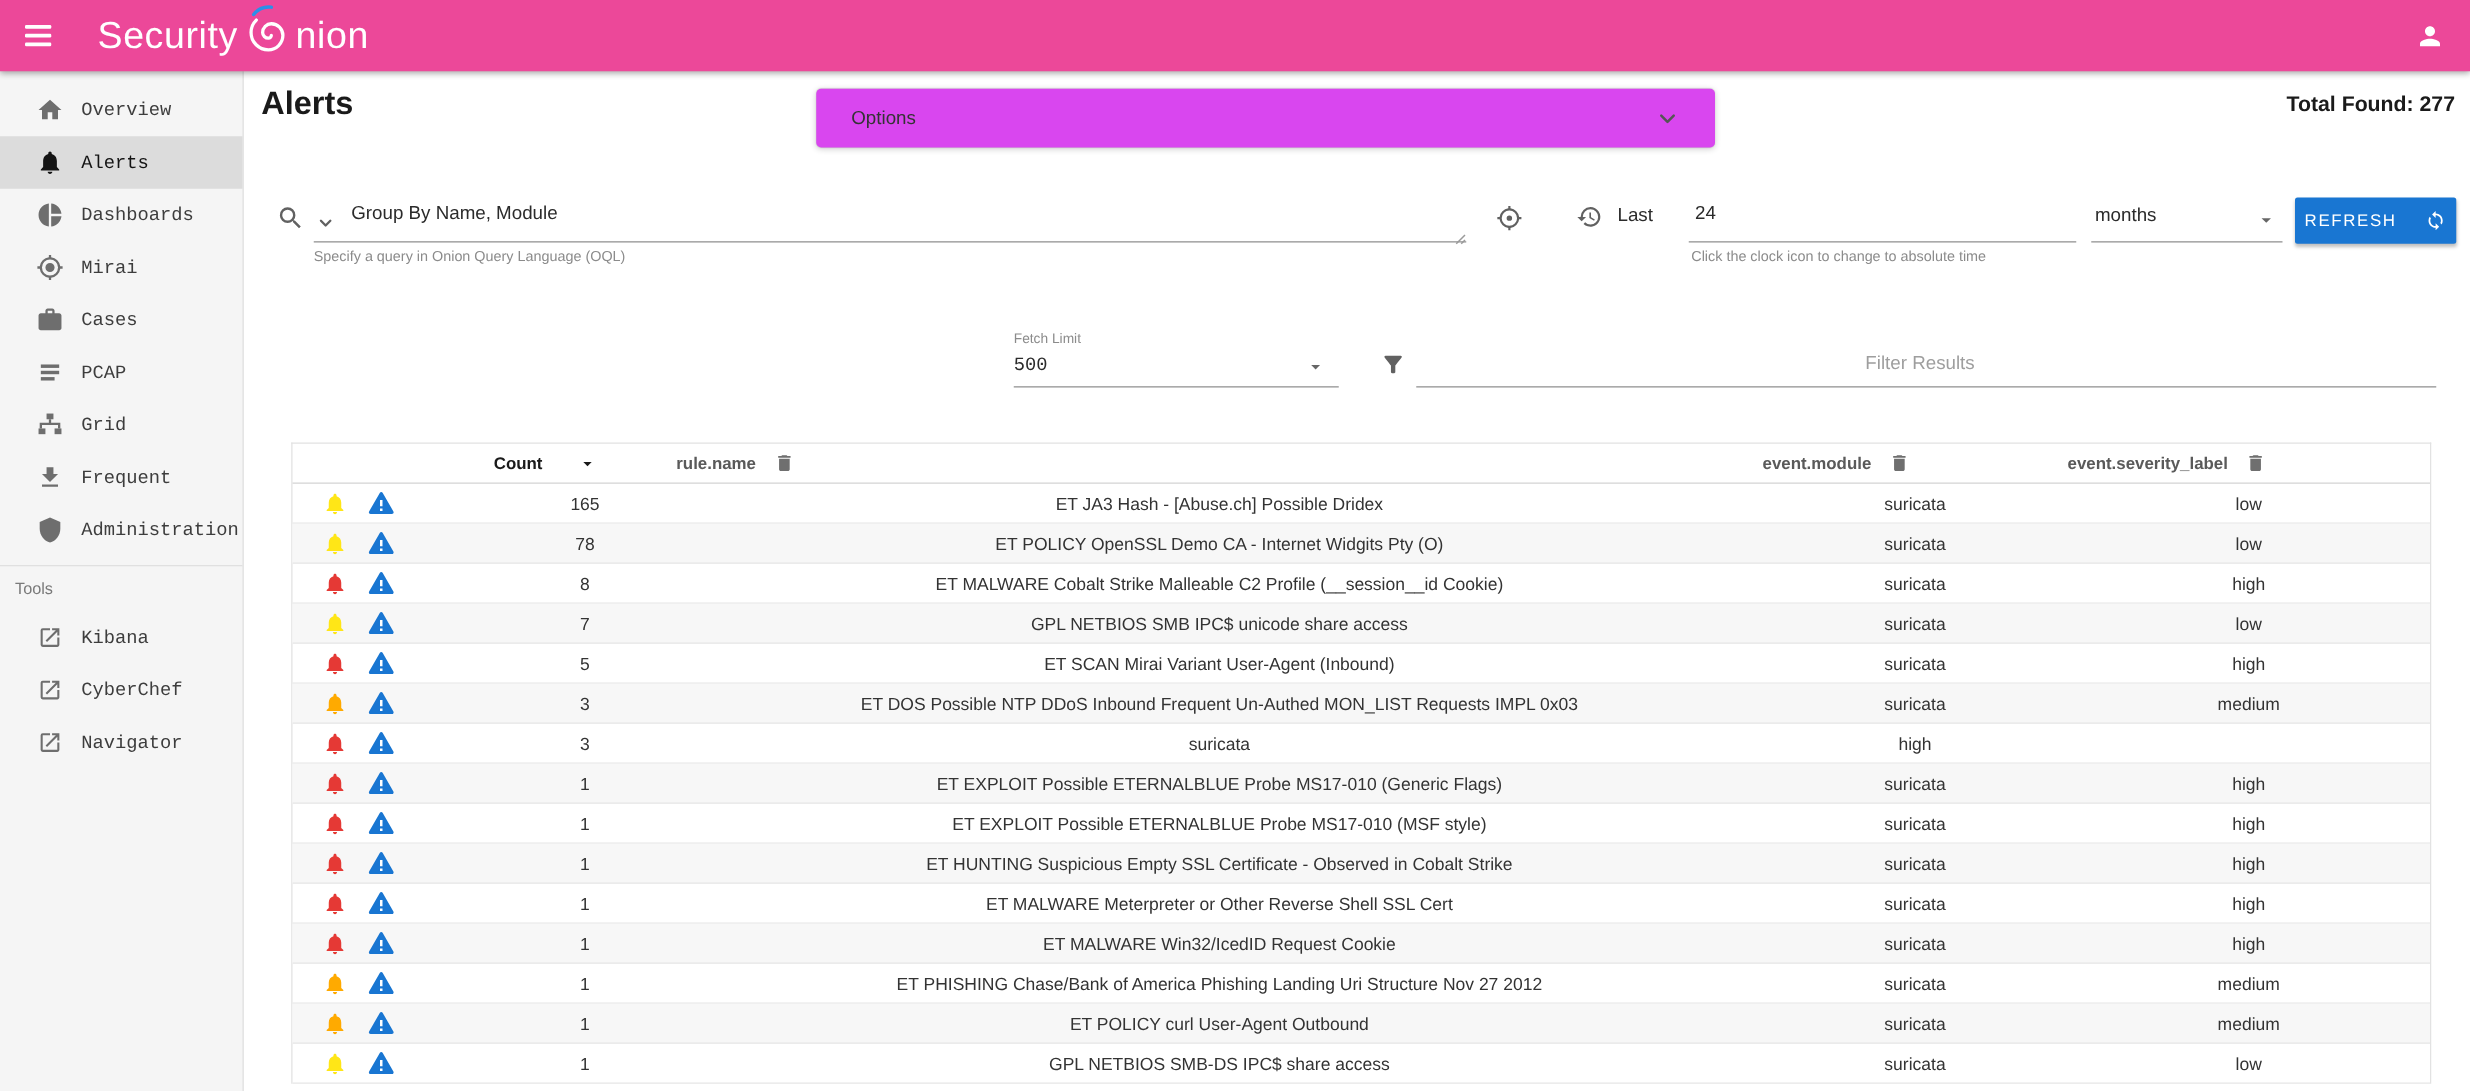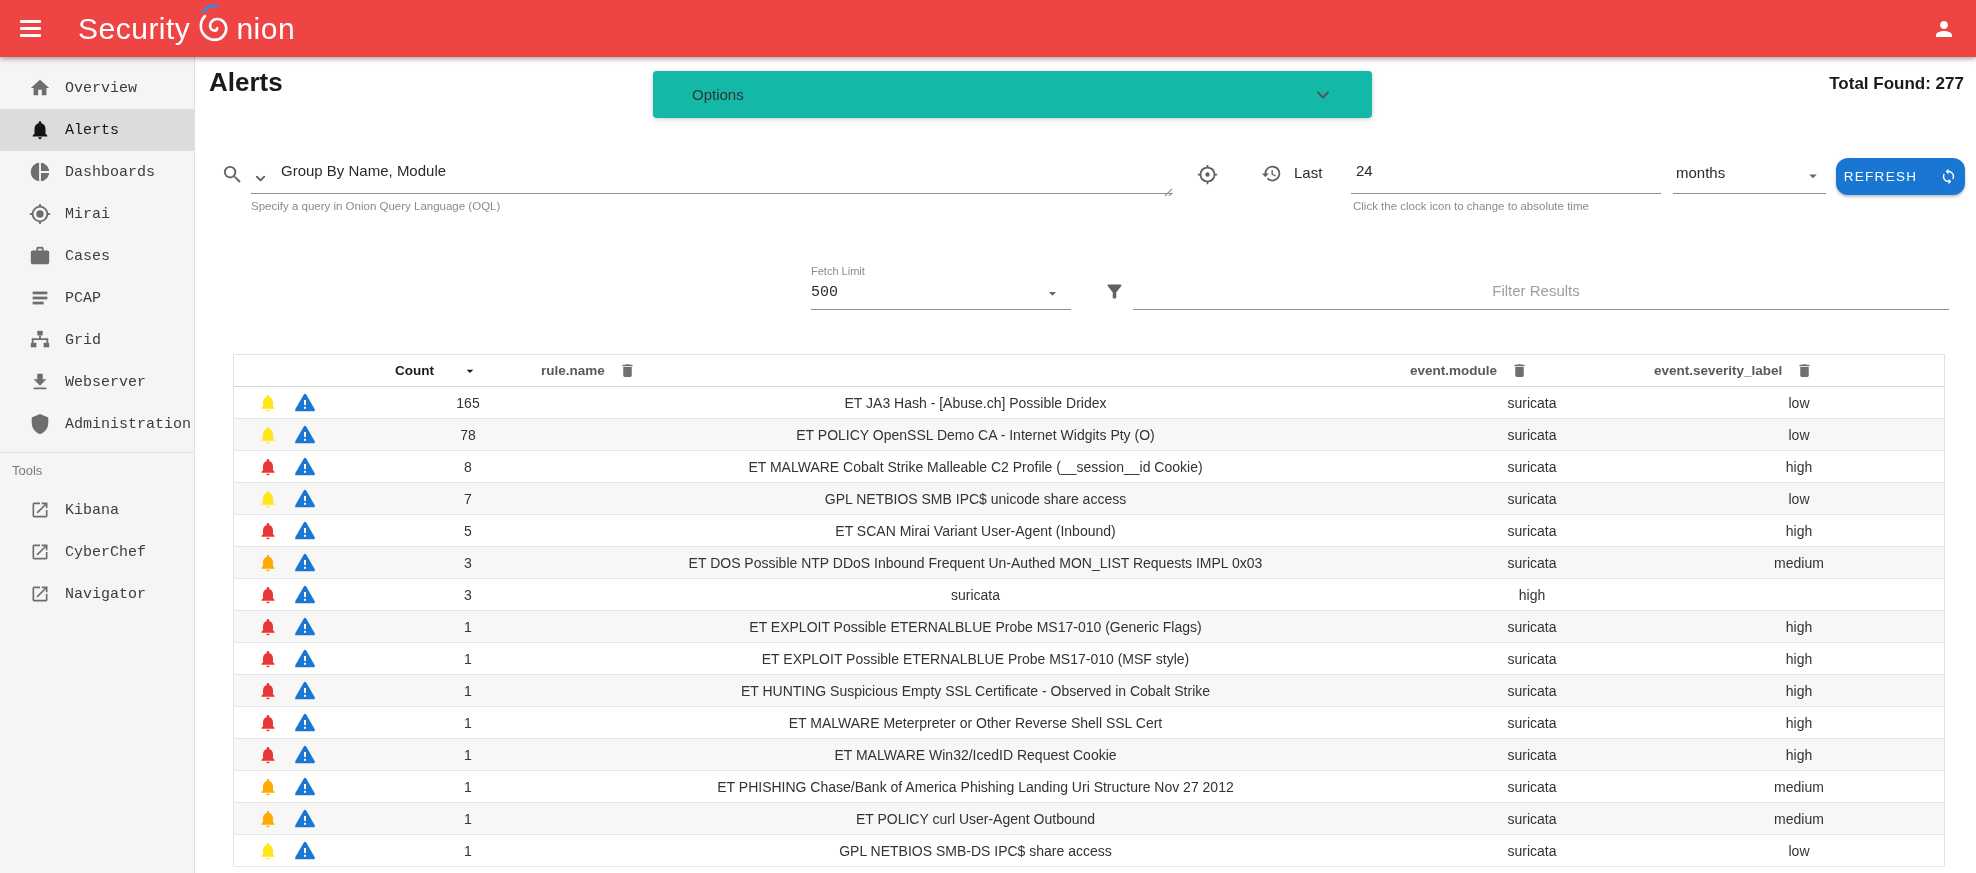--- a/index.html
+++ b/index.html
@@ -1,21 +1,21 @@
 <!DOCTYPE html>
 <html style="--accent: #1976d2; --sev-low: #ffe617; --sev-medium: #ffaa00; --sev-high: #e53935; --warn-blue: #1976d2;"><head>
 <meta charset="utf-8">
 <style>
   * { box-sizing: border-box; margin: 0; padding: 0; }
   html,body { width:1976px; height:873px; overflow:hidden;
     font-family:"Liberation Sans", sans-serif; background:#fff; }
 
   
   .appbar { position:absolute; top:0; left:0; width:1976px; height:57px;
-    background:#ef4444; display:flex; align-items:center;
+    background:#ec4899; display:flex; align-items:center;
     box-shadow:0 2px 5px rgba(0,0,0,.35); z-index:30; }
   .hamburger { width:44px; height:40px; margin-left:8px; display:flex; flex-direction:column;
     justify-content:center; gap:4px; align-items:center; cursor:pointer; }
   .hamburger span { width:21px; height:3px; background:#fff; border-radius:1px; }
   .brand { display:flex; align-items:center; margin-left:26px; color:#fff;
     font-size:30px; font-weight:400; letter-spacing:.5px; }
   .brand .logo-o { margin:0 1px 0 7px; position:relative; top:-2px; }
   .appbar .spacer { flex:1; }
   .user-btn { width:44px; height:44px; margin-right:10px; display:flex;
     align-items:center; justify-content:center; color:#fff; cursor:pointer; }
@@ -33,37 +33,37 @@
   .side-divider { border-top:1px solid #e0e0e0; margin-top:7px; }
   .tools-label { font-size:13px; color:#7a7a7a; padding:10px 0 0 12px; height:28px; }
   .tools-group { margin-top:8px; }
 
   
   .main { position:absolute; top:57px; left:196px; width:1780px; height:816px; background:#fff; }
   .page-title { position:absolute; left:13px; top:10px; font-size:26px; font-weight:700; color:#1a1a1a; }
   .total-found { position:absolute; right:12px; top:17px; font-size:17px; font-weight:700; color:#1a1a1a; }
 
   .options-card { position:absolute; left:457px; top:14px; width:719px; height:47px;
-    background:#14b8a6; border-radius:4px; box-shadow:0 1px 5px rgba(0,0,0,.2), 0 0 1px rgba(0,0,0,.12);
-    display:flex; align-items:center; justify-content:space-between; padding:0 39px; cursor:pointer; }
+    background:#d946ef; border-radius:4px; box-shadow:0 1px 5px rgba(0,0,0,.2), 0 0 1px rgba(0,0,0,.12);
+    display:flex; align-items:center; justify-content:space-between; padding:0 28px; cursor:pointer; }
   .options-card .opt-lbl { font-size:15px; color:#333; }
   .options-card .chev { color:#555; display:flex; }
 
   .ipos { position:absolute; }
   .icon-gray { color:#616161; }
   .underline { border-bottom:1px solid #8f8f8f; height:0; }
   .hint { font-size:11.5px; color:#8b8b8b; }
   .fieldtext { font-size:15px; color:#2b2b2b; }
   input.bare { border:none; outline:none; background:transparent;
     font-family:"Liberation Sans", sans-serif; font-size:15px; color:#2b2b2b; padding:0; }
   input.bare::placeholder { color:#9e9e9e; }
   .caret-down { color:#666; display:flex; }
 
   .refresh-btn { position:absolute; left:1640px; top:101px; width:129px; height:37px;
-    background:var(--accent,#1976d2); border:none; border-radius:12px; color:#fff;
+    background:var(--accent,#1976d2); border:none; border-radius:2px; color:#fff;
     font-family:"Liberation Sans", sans-serif; font-size:13.5px; font-weight:500; letter-spacing:1.3px;
     display:flex; align-items:center; justify-content:center; gap:23px; cursor:pointer;
     box-shadow:0 2px 3px rgba(0,0,0,.25); }
 
   .small-label { font-size:11px; color:#8b8b8b; }
 
   
   .table { position:absolute; left:37px; top:297px; width:1712px;
     border:1px solid #e2e2e2; border-bottom:none;text-align:center; }
   .tr { display:grid; grid-template-columns:161px 146px 1fr 244px 290px;
@@ -170,21 +170,21 @@
         </svg>
       </span>
     <span class="lbl">Grid</span>
   </div>
   <div class="side-item">
     <span class="ic">
         <svg width="22" height="22" viewBox="0 0 24 24" fill="currentColor">
           <path d="M19 9h-4V3H9v6H5l7 7 7-7zM5 18v2h14v-2H5z"></path>
         </svg>
       </span>
-    <span class="lbl">Webserver</span>
+    <span class="lbl">Frequent</span>
   </div>
   <div class="side-item">
     <span class="ic">
         <svg width="22" height="22" viewBox="0 0 24 24" fill="currentColor">
           <path d="M12 1 3 5v6c0 5.55 3.84 10.74 9 12 5.16-1.26 9-6.45 9-12V5l-9-4z"></path>
         </svg>
       </span>
     <span class="lbl">Administration</span>
   </div>
 

